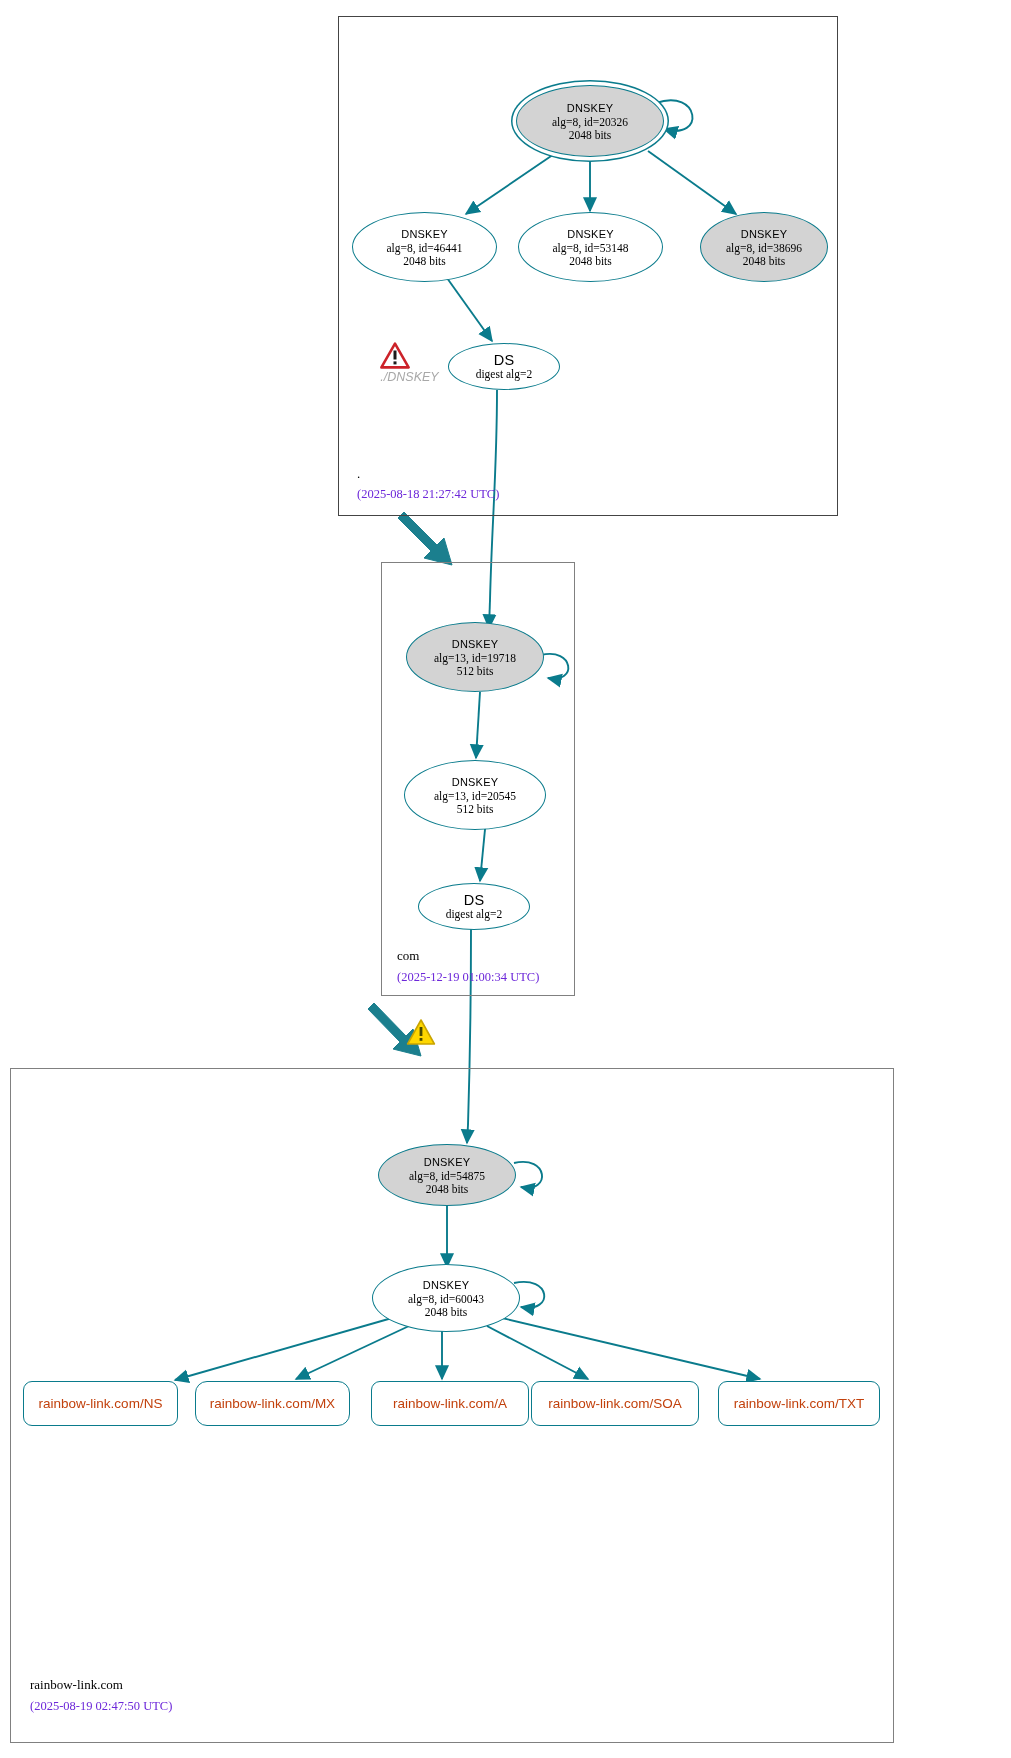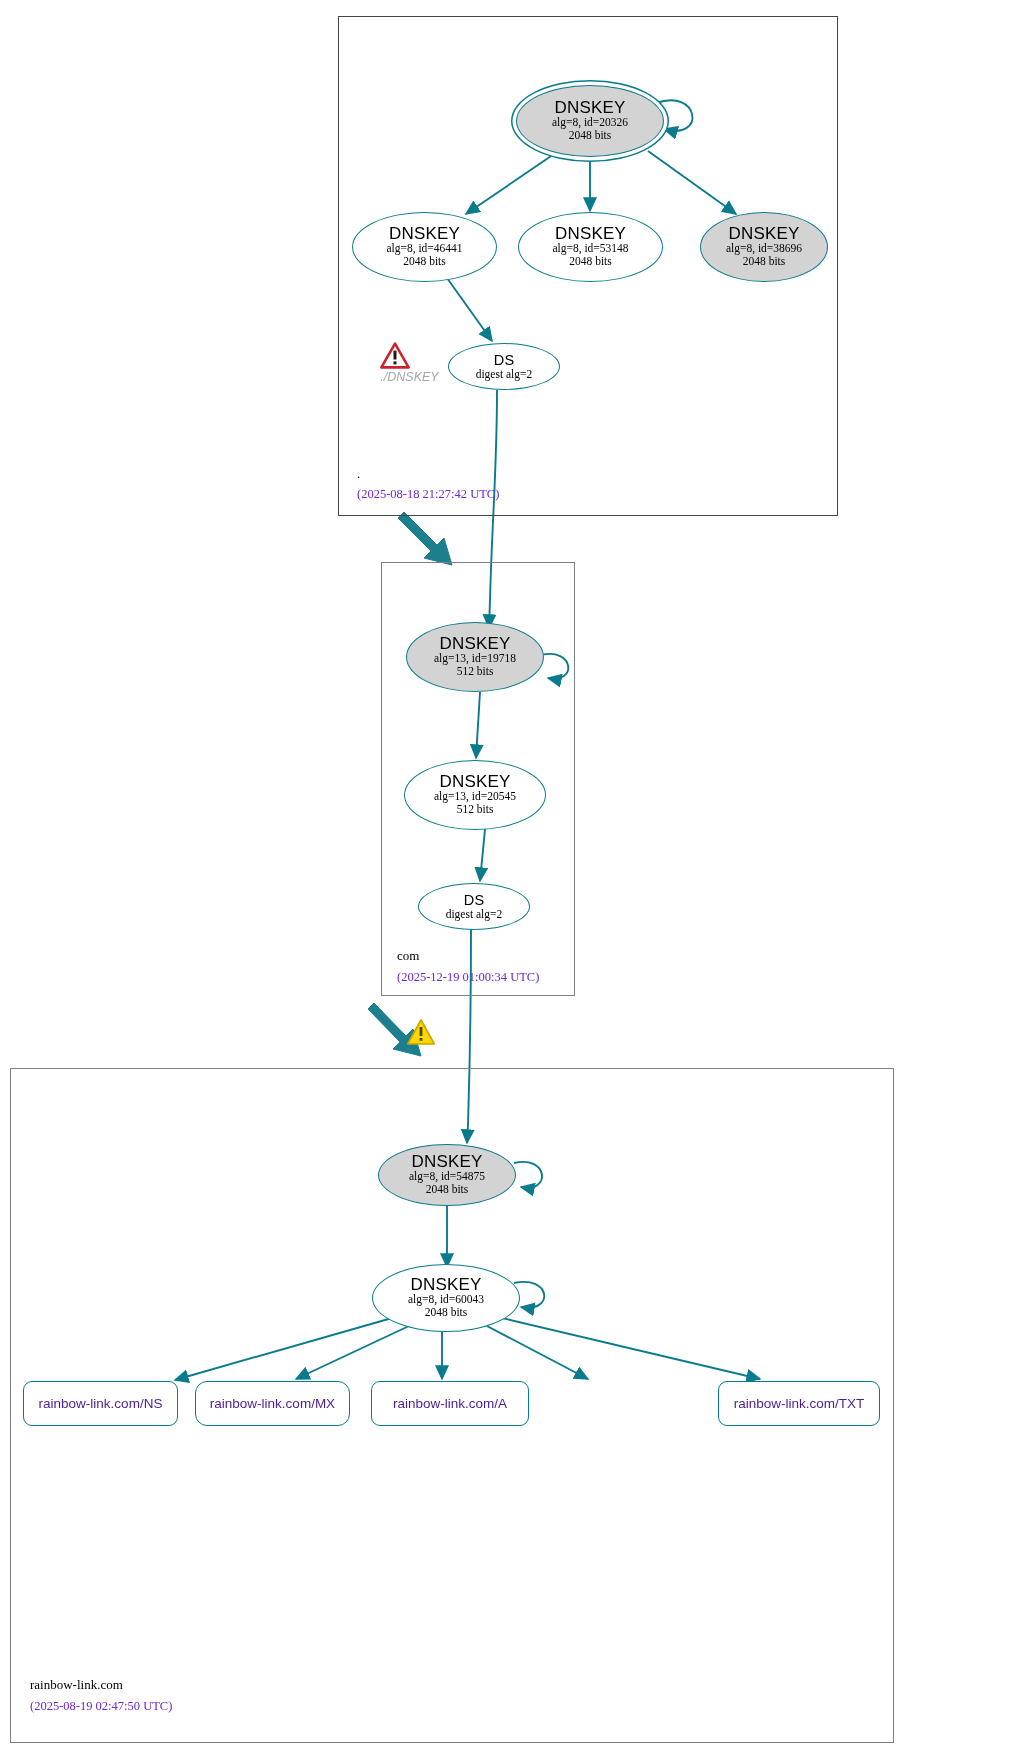--- a/index.html
+++ b/index.html
@@ -61,21 +61,21 @@
     color: #000000;
   }
   .node.filled {
     background: #d3d3d3;
   }
   .node.sep {
     box-shadow: 0 0 0 3.5px #ffffff, 0 0 0 5px #0a7b8c;
   }
   .node .t1 {
     font-family: "Liberation Sans", sans-serif;
-    font-size: 17px;
+    font-size: 11px;
     line-height: 16px;
     letter-spacing: .2px;
   }
   .node .t2,
   .node .t3 {
     font-family: "Liberation Serif", serif;
     font-size: 11.5px;
     line-height: 13px;
   }
   .node.ds .t1 {
@@ -85,21 +85,21 @@
     position: absolute;
     box-sizing: border-box;
     display: flex;
     align-items: center;
     justify-content: center;
     border: 1.6px solid #0a7b8c;
     border-radius: 9px;
     background: #ffffff;
     font-family: "Liberation Sans", sans-serif;
     font-size: 13.5px;
-    color: #4c1d95;
+    color: #c2410c;
     white-space: nowrap;
   }
   .err-wrap {
     position: absolute;
     display: flex;
     flex-direction: column;
     align-items: center;
   }
   .err-label {
     font-family: "Liberation Sans", sans-serif;
@@ -261,15 +261,16 @@
 
   <div class="node" style="left:372px; top:1264px; width:148px; height:68px;">
     <div class="t1">DNSKEY</div>
     <div class="t2">alg=8, id=60043</div>
     <div class="t3">2048 bits</div>
   </div>
 
   <div class="rrset" style="left:23px; top:1381px; width:155px; height:45px;">rainbow-link.com/NS</div>
   <div class="rrset" style="left:195px; top:1381px; width:155px; height:45px;border-radius:12px;">rainbow-link.com/MX</div>
   <div class="rrset" style="left:371px; top:1381px; width:158px; height:45px;">rainbow-link.com/A</div>
+  <div class="rrset" style="left:531px; top:1381px; width:168px; height:45px;">rainbow-link.com/SOA</div>
   <div class="rrset" style="left:718px; top:1381px; width:162px; height:45px;">rainbow-link.com/TXT</div>
 
 </div>
 
 </body></html>

